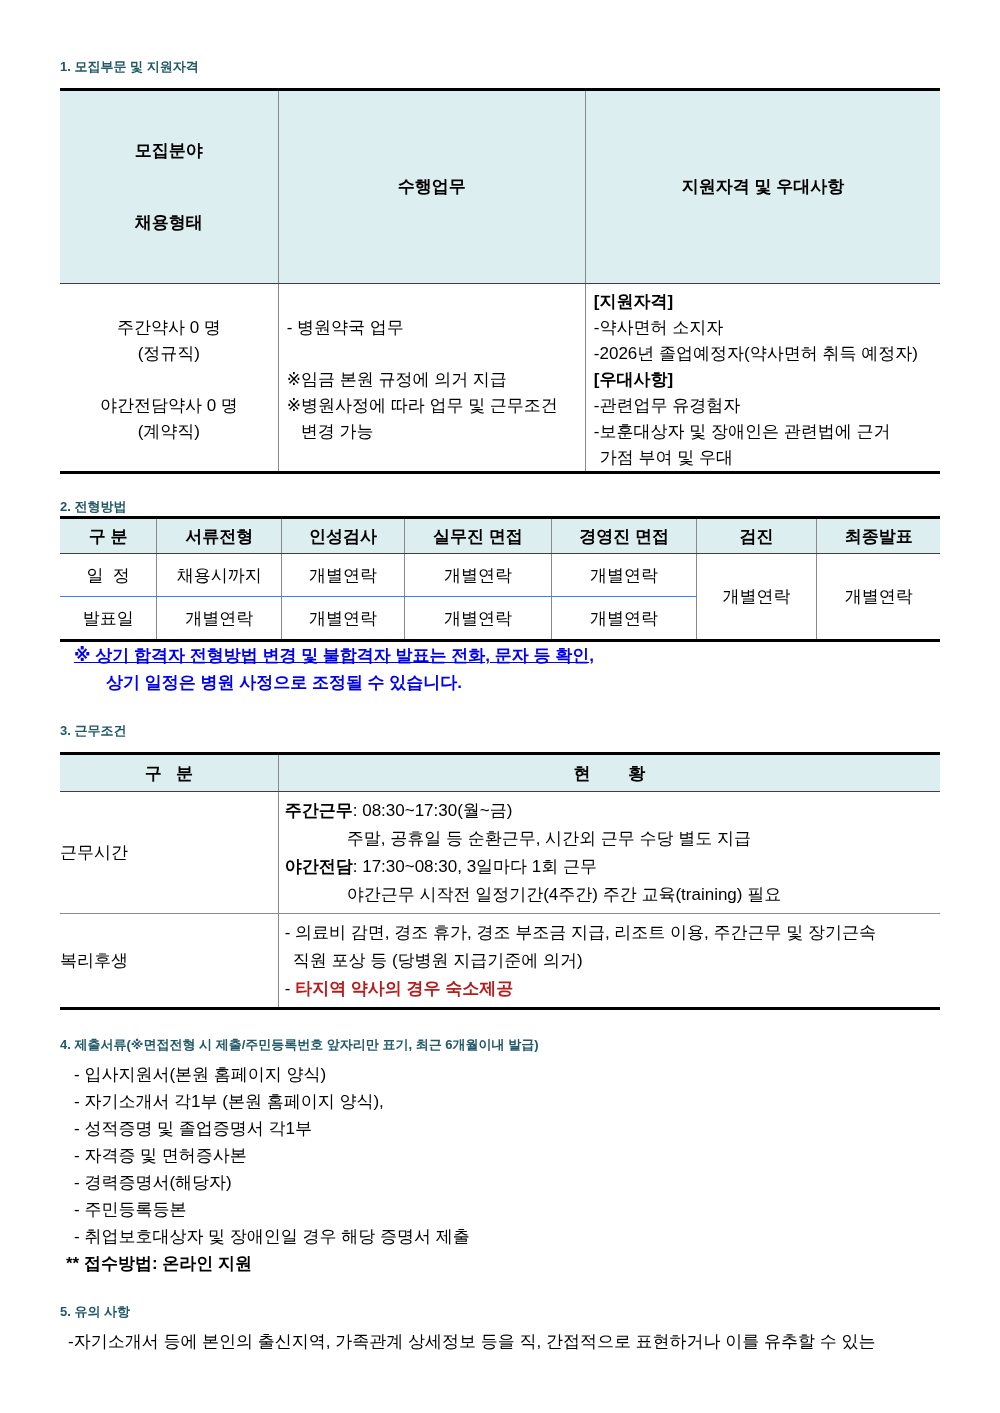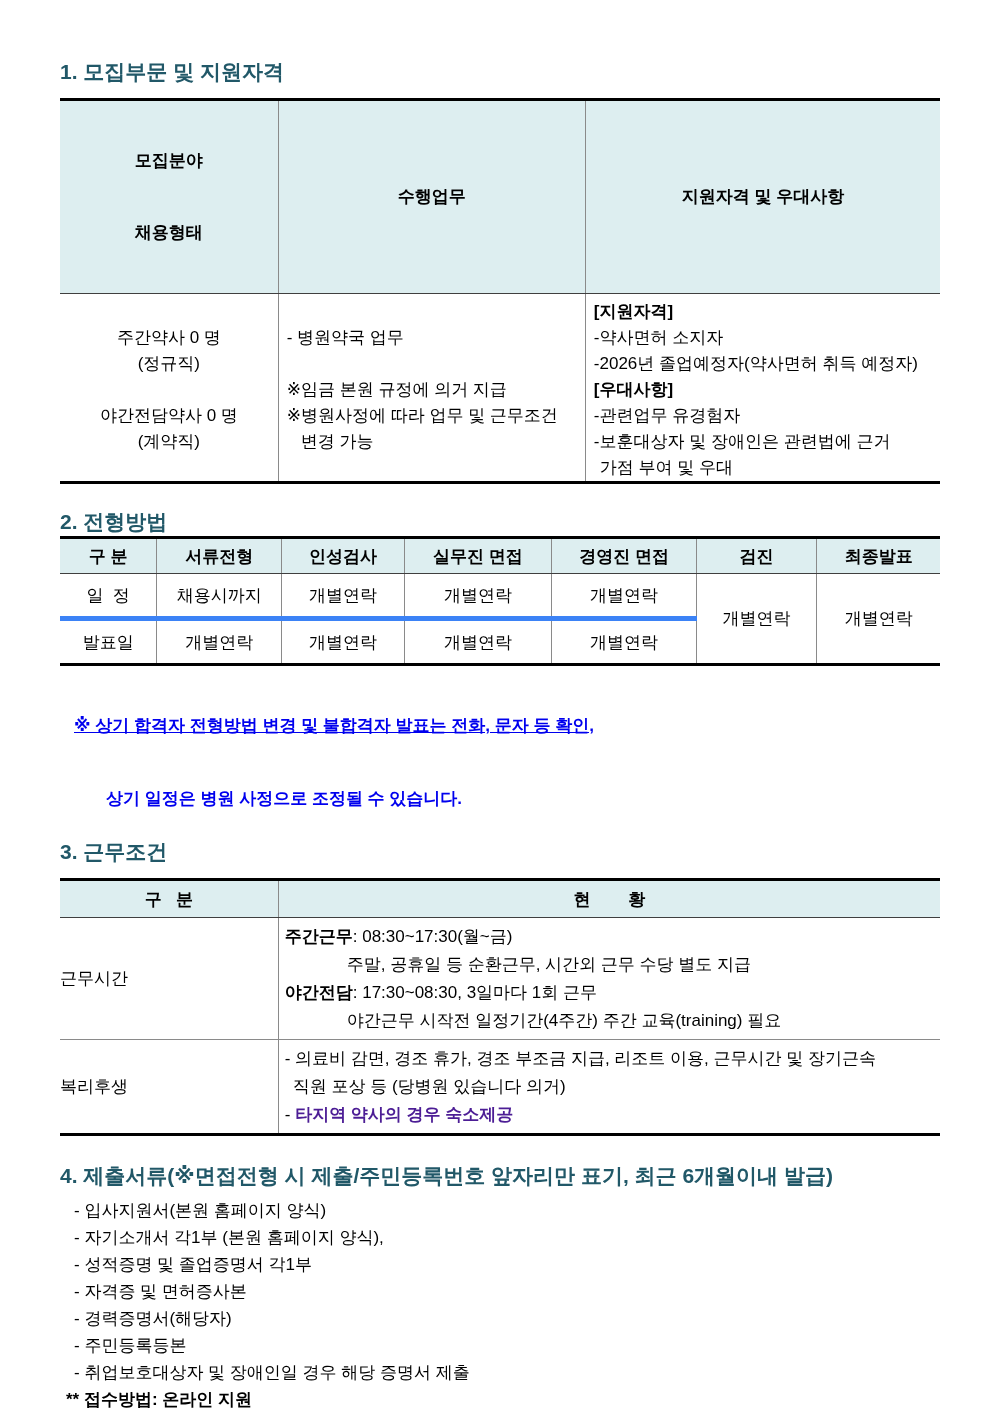--- a/index.html
+++ b/index.html
@@ -3,21 +3,21 @@
 <meta charset="utf-8">
 <style>
   html,body{margin:0;padding:0;}
   body{
     width:1000px;height:1413px;overflow:hidden;background:#ffffff;
     font-family:"Liberation Sans","DejaVu Sans",sans-serif;
     font-size:17px;color:#000;
   }
   .content{padding:58px 60px 0 60px;}
 
-  .sec-title{color:#215868;font-weight:bold;font-size:21px;white-space:pre;}
+  .sec-title{color:#215868;font-weight:bold;font-size:13px;white-space:pre;}
 
   table{border-collapse:collapse;width:100%;table-layout:fixed;}
   .tbl{border-top:3.5px solid #000;border-bottom:3.5px solid #000;}
   .hd{background:#ddeef0;font-weight:bold;text-align:center;vertical-align:middle;
       border-bottom:1.5px solid #3f3f3f;white-space:pre;}
   .vl{border-left:1px solid #8a8a8a;}
   td{padding:0;vertical-align:top;}
 
   
   .t1 .hd{height:52px;line-height:24px;}
@@ -25,35 +25,35 @@
   .t1 .ln{height:26px;line-height:26px;white-space:pre;overflow:hidden;}
   .t1 .c1 .ln{text-align:center;font-weight:normal;}
   .t1 .c2 .ln,.t1 .c3 .ln{padding-left:8px;}
   .t1 .ln.bold{font-weight:bold;}
   .t1 .ln.ind1{padding-left:22px;}
   .t1 .ln.ind2{padding-left:14px;}
 
   
   .t2 .hd{height:34px;}
   .t2 td{height:42px;text-align:center;vertical-align:middle;white-space:pre;}
-  .t2 tr.r1 td.dv{border-bottom:5px solid #3b82f6;}
+  .t2 tr.r1 td.dv{border-bottom:1px solid #3b82f6;}
 
   
   .t3 .hd{height:36px;}
   .t3 td.lab{vertical-align:middle;font-weight:normal;}
   .t3 .ln{height:28px;line-height:28px;white-space:pre;overflow:hidden;padding-left:6px;}
   .t3 .ln .b{font-weight:bold;margin-top:28px;}
   .t3 .ln.ind{padding-left:68px;}
   .t3 .ln.ind2{padding-left:14px;}
   .t3 td.body{padding-top:5px;padding-bottom:4px;}
   .t3 tr.r1 td{border-bottom:1px solid #8a8a8a;}
-  .bluebold{color:#4c1d95;font-weight:bold;}
+  .bluebold{color:#b91c1c;font-weight:bold;}
 
   .subtitle{color:#215868;font-weight:bold;margin:7px 0 9px 26px;white-space:pre;}
-  .note{color:#0000ee;font-weight:bold;line-height:27px;white-space:pre;margin-top:46px;}
+  .note{color:#0000ee;font-weight:bold;line-height:27px;white-space:pre;}
   .note.n1{margin-left:14px;text-decoration:underline;}
   .note.n2{margin-left:46px;}
 
   .list{margin-top:7px;}
   .list .li{line-height:27px;white-space:pre;}
   .s4 .li{padding-left:14px;}
   .s4 .method{padding-left:6px;font-weight:bold;line-height:27px;white-space:pre;}
   .s5 .li{padding-left:8px;}
 
   .gap24{height:24px;}
@@ -178,22 +178,22 @@
       <td class="body vl">
         <div class="ln"><span class="b">주간근무</span><span>: 08:30~17:30(월~금)</span></div>
         <div class="ln ind">주말, 공휴일 등 순환근무, 시간외 근무 수당 별도 지급</div>
         <div class="ln"><span class="b">야간전담</span><span>: 17:30~08:30, 3일마다 1회 근무</span></div>
         <div class="ln ind">야간근무 시작전 일정기간(4주간) 주간 교육(training) 필요</div>
       </td>
     </tr>
     <tr class="r2">
       <td class="lab">복리후생</td>
       <td class="body vl">
-        <div class="ln">- 의료비 감면, 경조 휴가, 경조 부조금 지급, 리조트 이용, 근무시간 및 장기근속</div>
-        <div class="ln ind2">직원 포상 등 (당병원 있습니다 의거)</div>
+        <div class="ln">- 의료비 감면, 경조 휴가, 경조 부조금 지급, 리조트 이용, 주간근무 및 장기근속</div>
+        <div class="ln ind2">직원 포상 등 (당병원 지급기준에 의거)</div>
         <div class="ln"><span>- </span><span class="bluebold">타지역 약사의 경우 숙소제공</span></div>
       </td>
     </tr>
   </tbody>
     </table>
 
   <div class="gap26"></div>
 
   <div class="sec-title mb6">4. 제출서류(※면접전형 시 제출/주민등록번호 앞자리만 표기, 최근 6개월이내 발급)</div>
   <div class="list s4">

